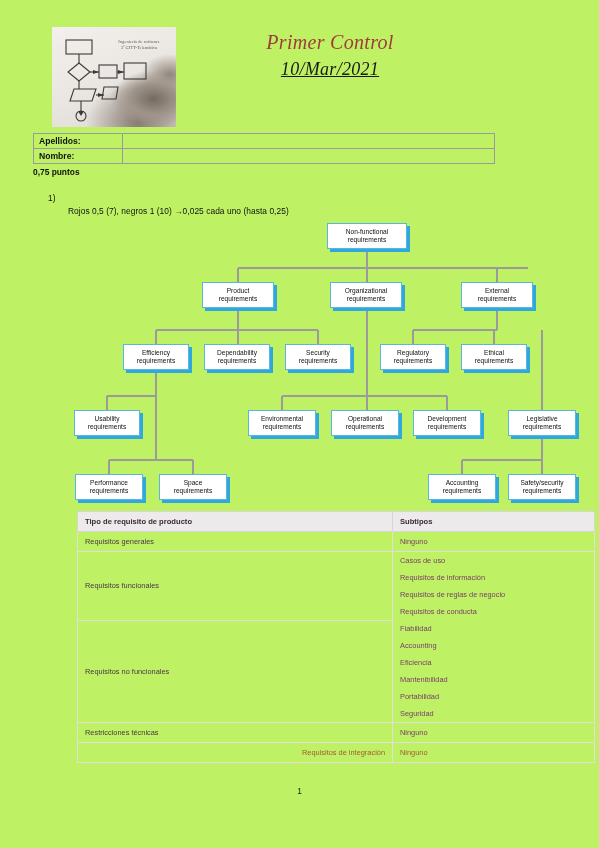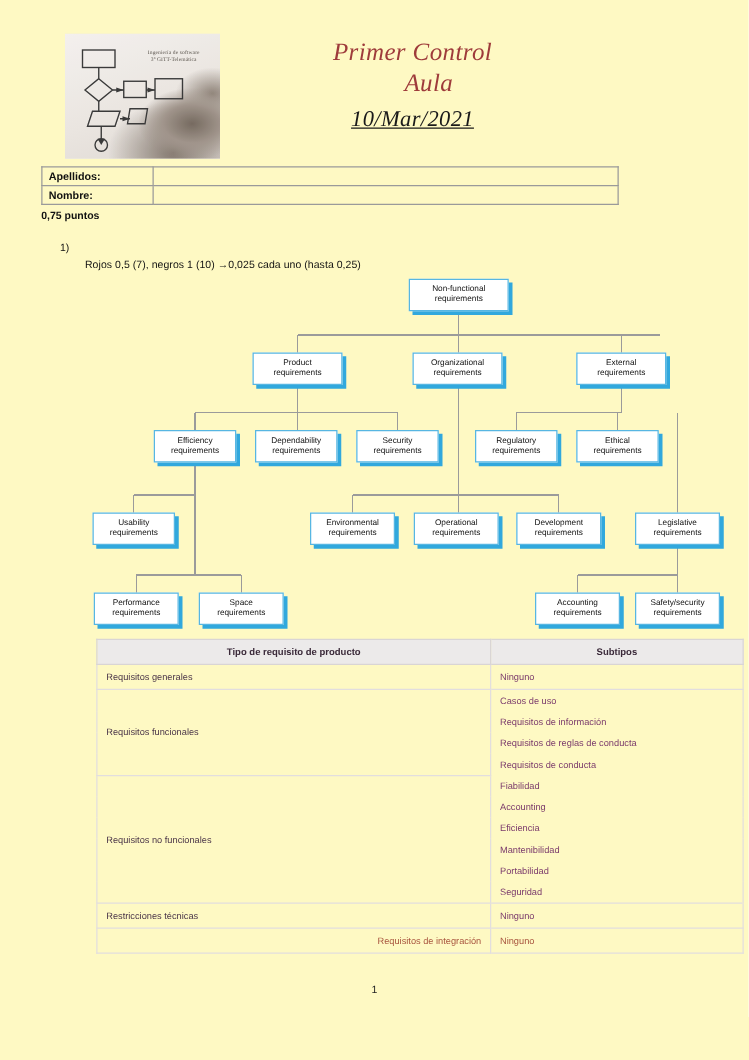--- a/index.html
+++ b/index.html
@@ -2,21 +2,21 @@
 <html><head>
 <meta charset="utf-8">
 <style>
   html,body{margin:0;padding:0;background:#ffffff;}
   body{
     width:599px;height:848px;position:relative;
     font-family:"Liberation Sans", sans-serif;
     color:#1a1a1a;
     -webkit-font-smoothing:antialiased;
   }
-  .page{position:absolute;inset:0;width:599px;height:848px;overflow:hidden;background:#fef9c3;}
+  .page{position:absolute;inset:0;width:599px;height:848px;overflow:hidden;background:#bef264;}
 
   
   .header{position:absolute;left:0;top:0;width:599px;height:128px;}
   .logo-box{
     position:absolute;left:52px;top:27px;width:124px;height:100px;
     background:#efece8;overflow:hidden;
   }
   .logo-grain{
     position:absolute;inset:0;
     background:
@@ -74,21 +74,21 @@
     font-family:"Liberation Sans", sans-serif;
     font-size:6.6px;line-height:8px;color:#111;
     box-sizing:border-box;padding:1px 2px;
   }
   .node span{display:block;}
 
   
   .req-table{position:absolute;left:77px;top:511px;width:518px;border-collapse:collapse;
     font-size:7.4px;}
   .req-table th{
-    background:#eceaea;color:#3b2a3a;font-weight:bold;text-align:center;
+    background:#eceaea;color:#3b2a3a;font-weight:bold;text-align:left;
     padding:5px 7px;border:1px solid #d9d5d5;font-size:7.6px;
   }
   .req-table td{
     border:1px solid #e2dede;padding:5px 7px;vertical-align:middle;color:#3b2a3a;
   }
   .req-table td.col-left{width:300px;color:#4a3548;}
   .req-table td.col-right{color:#7a3a6b;}
   .req-table td.sub{border-top:none;border-bottom:none;padding-top:4px;padding-bottom:4px;}
   .req-table td.sub-first{border-bottom:none;}
   .req-table td.sub-last{border-top:none;}
@@ -131,21 +131,20 @@
         </g>
       </svg>
       <div class="logo-caption">
         <div>Ingeniería de software</div>
         <div>3º GITT-Telemática</div>
       </div>
     </div>
 
     <div class="title-block">
       <div class="t-line1">Primer Control</div>
-      <div class="t-line2">Aula</div>
       <div class="t-line3">10/Mar/2021</div>
     </div>
   </div>
 
   <table class="name-table">
     <tbody>
         <tr>
       <td class="lbl">Apellidos:</td>
       <td class="val"></td>
     </tr>
@@ -328,21 +327,21 @@
           <td class="col-right">Ninguno</td>
         </tr>
         <tr>
           <td class="col-left rowspan-label" rowspan="4">Requisitos funcionales</td>
           <td class="col-right sub sub-first">Casos de uso</td>
         </tr>
         <tr>
           <td class="col-right sub">Requisitos de información</td>
         </tr>
         <tr>
-          <td class="col-right sub">Requisitos de reglas de conducta</td>
+          <td class="col-right sub">Requisitos de reglas de negocio</td>
         </tr>
         <tr>
           <td class="col-right sub sub-last">Requisitos de conducta</td>
         </tr>
         <tr>
           <td class="col-left rowspan-label" rowspan="6">Requisitos no funcionales</td>
           <td class="col-right sub sub-first">Fiabilidad</td>
         </tr>
         <tr>
           <td class="col-right sub">Accounting</td>

